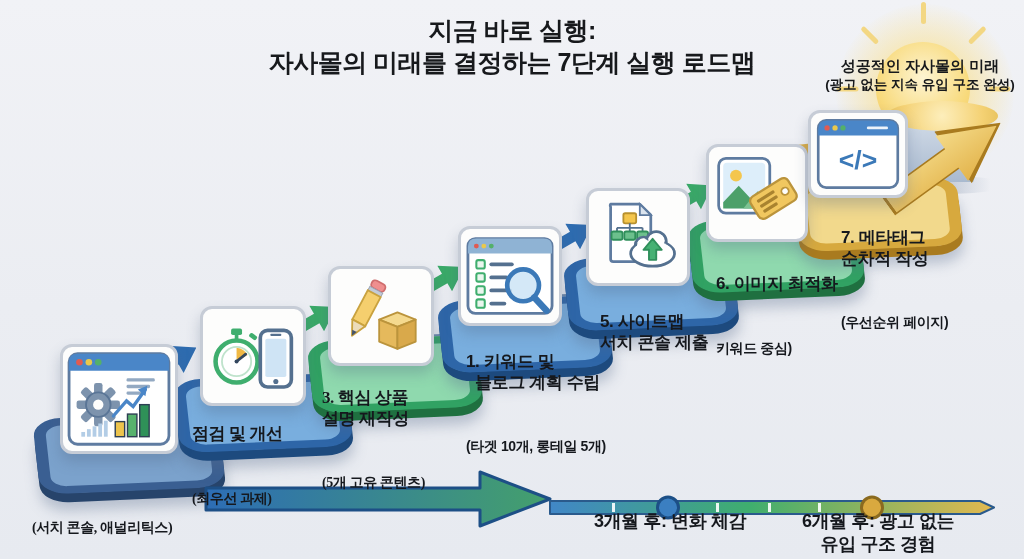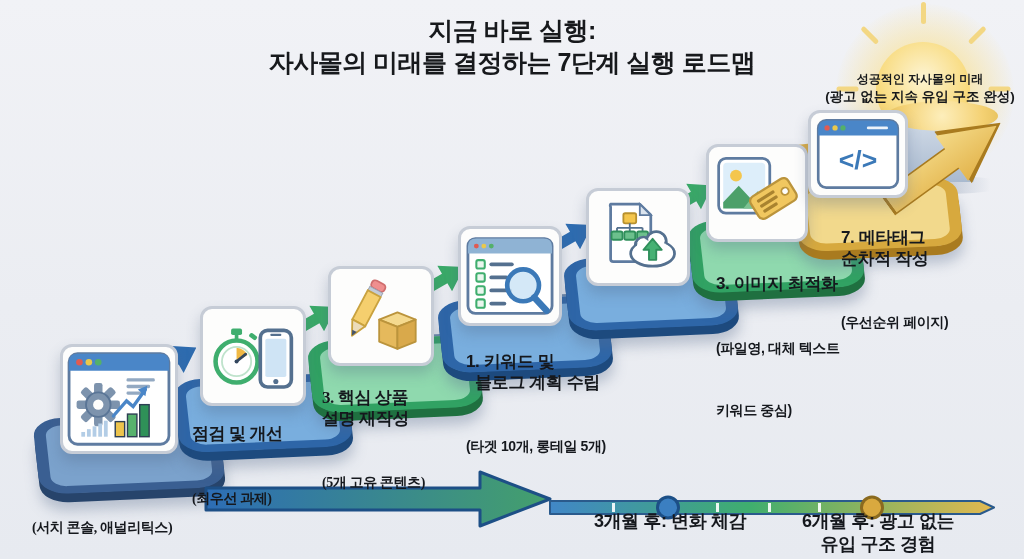--- a/index.html
+++ b/index.html
@@ -6,21 +6,21 @@
   .stage{position:relative;width:1024px;height:559px;overflow:hidden;
     background:linear-gradient(180deg,#f1f2f6 0%,#ebedf2 55%,#e7eaf0 100%);
     font-family:"Liberation Sans","DejaVu Sans",sans-serif;color:#15181d;}
   
   .title{position:absolute;left:0;top:14px;width:1024px;text-align:center;font-weight:800;
     color:#17191c;z-index:6;line-height:1.28;letter-spacing:-0.5px;}
   .t1,.t2{font-size:25px;}
   
   .goal{position:absolute;left:816px;top:56px;width:208px;text-align:center;z-index:7;
     color:#17191c;font-weight:800;line-height:1.3;}
-  .g1{font-size:12px;margin-top:16px;}
+  .g1{font-size:15px;}
   .g2{font-size:13.5px;}
   
   .sun-glow{position:absolute;left:836px;top:4px;width:178px;height:178px;border-radius:50%;z-index:1;
     background:radial-gradient(circle,rgba(250,218,115,.95) 0%,rgba(250,224,140,.55) 38%,rgba(250,230,160,0) 72%);}
   .sun-core{position:absolute;left:876px;top:42px;width:94px;height:94px;border-radius:50%;z-index:1;
     background:radial-gradient(circle at 50% 38%,#fdf4d2 0%,#f8da7c 62%,#eec45c 100%);}
   .rays{position:absolute;left:923px;top:89px;width:0;height:0;z-index:1;}
   .ray{position:absolute;left:-2.5px;top:-11px;width:5px;height:22px;border-radius:3px;background:#f3d783;}
   .pedestal{position:absolute;left:890px;top:112px;width:104px;height:70px;z-index:2;
     background:linear-gradient(180deg,#d6dfeb 0%,#a9bacf 100%);
@@ -269,23 +269,26 @@
   <div class="lbl cen" style="left:322px;top:388px;width:152px">
     <div class="lm">3. 핵심 상품</div>
     <div class="lm">설명 재작성</div>
     <div class="lp">(5개 고유 콘텐츠)</div>
   </div>
   <div class="lbl lft" style="left:466px;top:352px;width:172px">
     <div class="lm">1. 키워드 및</div>
     <div class="lm ind">블로그 계획 수립</div>
     <div class="lp">(타겟 10개, 롱테일 5개)</div>
   </div>
+  <div class="lbl lft" style="left:600px;top:312px;width:150px">
+    <div class="lm">5. 사이트맵</div>
+    <div class="lm">서치 콘솔 제출</div>
+  </div>
   <div class="lbl lft" style="left:716px;top:274px;width:160px">
-    <div class="lm">3. 이미지 최적화</div>
-    <div class="lp">(파일영, 대체 텍스트</div>
+    <div class="lm">6. 이미지 최적화</div>
     <div class="lp">키워드 중심)</div>
   </div>
   <div class="lbl lft" style="left:841px;top:228px;width:150px">
     <div class="lm">7. 메타태그</div>
     <div class="lm">순차적 작성</div>
     <div class="lp">(우선순위 페이지)</div>
   </div>
 
   <svg class="flow-svg" style="left:200px;top:468px" width="356" height="64">
     <defs>

